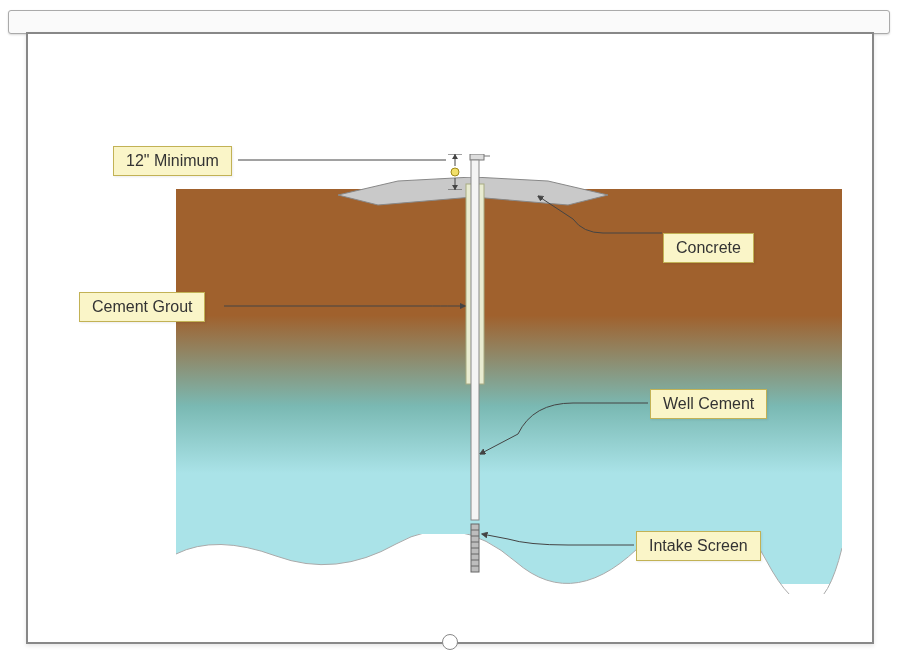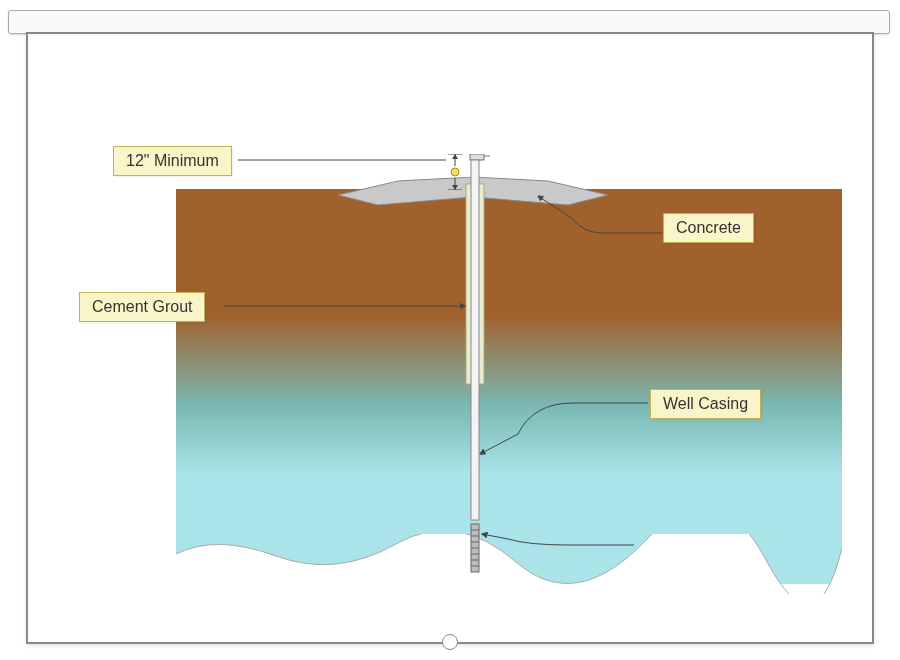--- a/index.html
+++ b/index.html
@@ -58,23 +58,24 @@
       <circle cx="7" cy="18" r="4" fill="#f2e06a" stroke="#a08a1a"></circle>
       <line x1="7" y1="0" x2="7" y2="12" stroke="#444"></line>
       <polygon points="7,0 4,5 10,5" fill="#444"></polygon>
       <line x1="7" y1="24" x2="7" y2="36" stroke="#444"></line>
       <polygon points="7,36 4,31 10,31" fill="#444"></polygon>
       <line x1="0" y1="0" x2="14" y2="0" stroke="#444"></line>
       <line x1="0" y1="36" x2="14" y2="36" stroke="#444"></line>
     </svg>
 
     <div class="label" style="left:85px;top:112px">12" Minimum</div>
-    <div class="label" style="left:635px;top:179px">Concrete</div>
+    <div class="label" style="left:635px;top:199px">Concrete</div>
     <div class="label" style="left:51px;top:258px">Cement Grout</div>
-    <div class="label" style="left:622px;top:355px">Well Casing</div>
+    <div class="label" style="left:622px;top:355px">Well Cement</div>
+    <div class="label" style="left:608px;top:497px">Intake Screen</div>
 
     <svg class="leadline" style="left:0;top:0;width:844px;height:608px">
       <defs>
         <marker id="arr" viewBox="0 0 10 10" refX="9" refY="5" markerWidth="6" markerHeight="6" orient="auto">
           <path d="M0,0 L10,5 L0,10 Z" fill="#444"></path>
         </marker>
       </defs>
 
       <path d="M210,126 L418,126" stroke="#444" stroke-width="1"></path>
 

